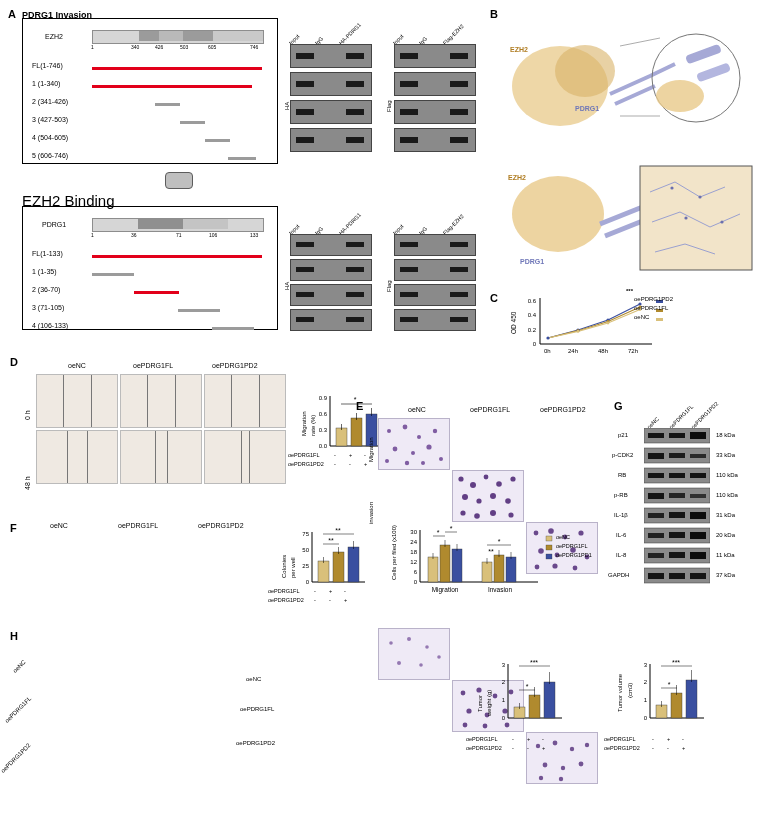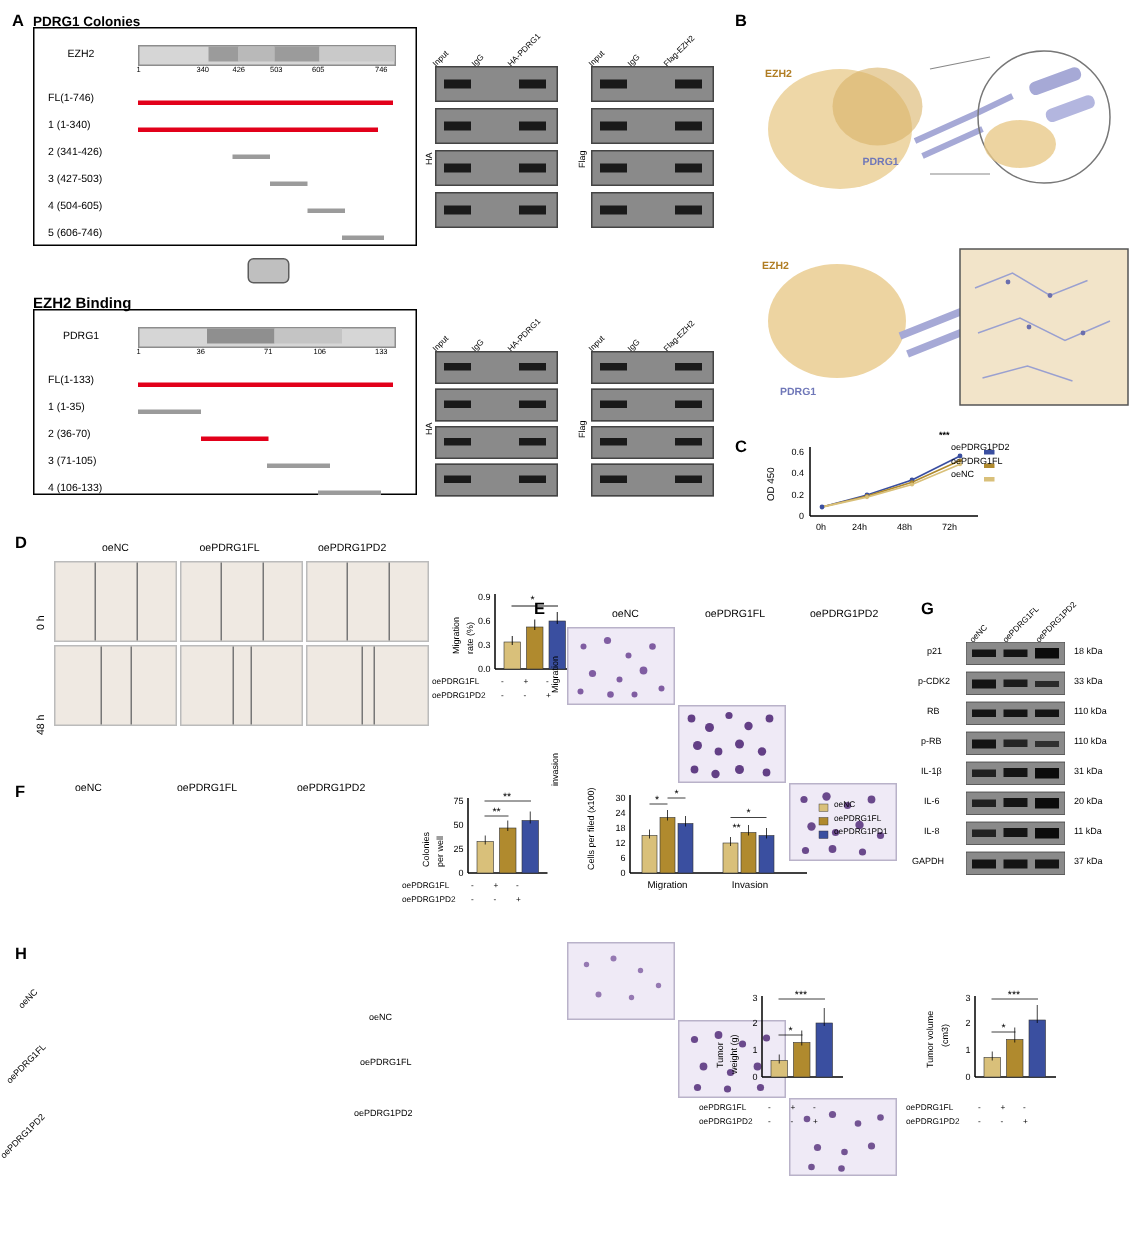--- a/index.html
+++ b/index.html
@@ -22,21 +22,21 @@
   .nums{font-size:5px;}
   svg{display:block;}
 </style>
 </head>
 <body>
 
 <div class="fig" style="left:8px;top:4px;">
   <span class="panel-letter">A</span>
 </div>
 <div class="fig" style="left:22px;top:4px;">
-  <span style="font-size:9px;font-weight:bold;">PDRG1 Colonies</span>
+  <span style="font-size:9px;font-weight:bold;">PDRG1 Invasion</span>
 </div>
 
 <div class="fig box" style="left:22px;top:18px;width:254px;height:144px;"></div>
 <div class="fig lbl" style="left:45px;top:33px;">EZH2</div>
 <div class="fig" style="left:92px;top:30px;width:170px;height:12px;background:#d6d6d6;border:1px solid #8d8d8d;">
   <div style="position:absolute;left:46px;top:0;width:20px;height:10px;background:#9b9b9b;"></div>
   <div style="position:absolute;left:66px;top:0;width:24px;height:10px;background:#b9b9b9;"></div>
   <div style="position:absolute;left:90px;top:0;width:30px;height:10px;background:#9b9b9b;"></div>
   <div style="position:absolute;left:120px;top:0;width:50px;height:10px;background:#c9c9c9;"></div>
 </div>
@@ -56,21 +56,21 @@
 <div class="fig lbl" style="left:32px;top:116px;">3 (427-503)</div>
 <div class="fig grayline" style="left:180px;top:121px;width:25px;"></div>
 <div class="fig lbl" style="left:32px;top:134px;">4 (504-605)</div>
 <div class="fig grayline" style="left:205px;top:139px;width:25px;"></div>
 <div class="fig lbl" style="left:32px;top:152px;">5 (606-746)</div>
 <div class="fig grayline" style="left:228px;top:157px;width:28px;"></div>
 
 <div class="fig" style="left:165px;top:172px;width:26px;height:15px;background:#bfbfbf;border:1px solid #5c5c5c;border-radius:4px;"></div>
 
 <div class="fig" style="left:22px;top:192px;">
-  <span style="font-size:10px;font-weight:bold;">EZH2 Binding</span>
+  <span style="font-size:15px;font-weight:normal;">EZH2 Binding</span>
 </div>
 <div class="fig box" style="left:22px;top:206px;width:254px;height:122px;"></div>
 <div class="fig lbl" style="left:42px;top:221px;">PDRG1</div>
 <div class="fig" style="left:92px;top:218px;width:170px;height:12px;background:#d6d6d6;border:1px solid #8d8d8d;">
   <div style="position:absolute;left:45px;top:0;width:45px;height:10px;background:#8f8f8f;"></div>
   <div style="position:absolute;left:90px;top:0;width:45px;height:10px;background:#c4c4c4;"></div>
 </div>
 <div class="fig nums" style="left:91px;top:232px;">1</div>
 <div class="fig nums" style="left:131px;top:232px;">36</div>
 <div class="fig nums" style="left:176px;top:232px;">71</div>

